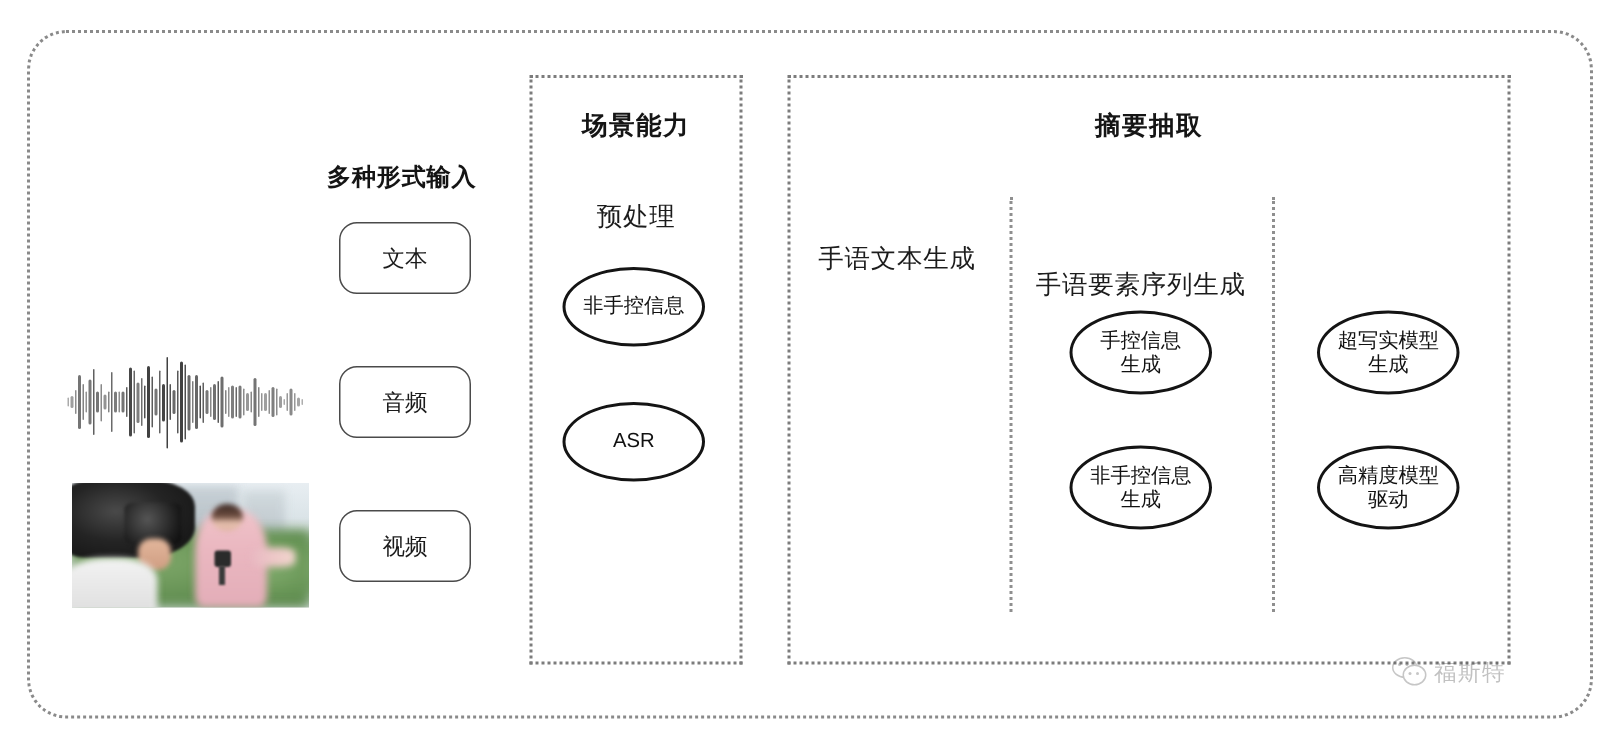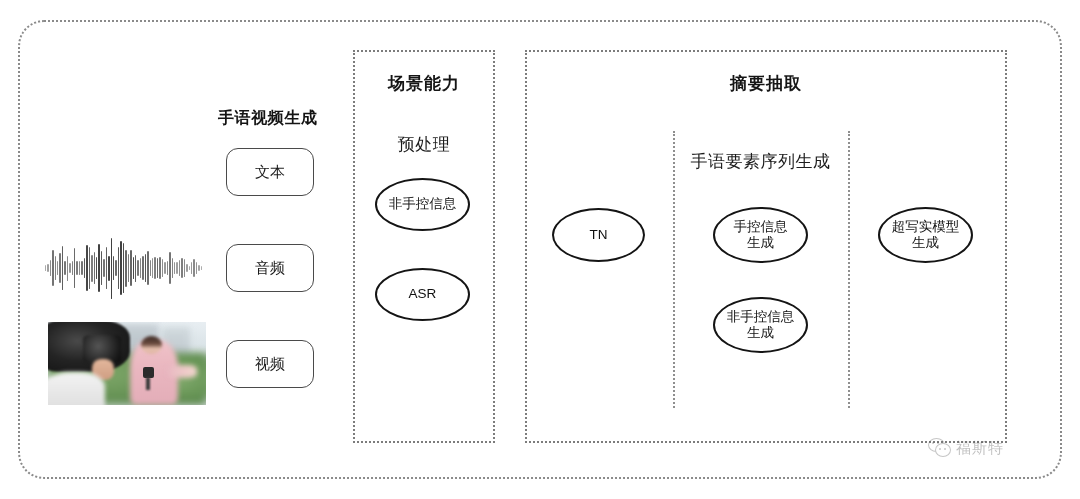--- a/index.html
+++ b/index.html
@@ -114,21 +114,21 @@
     border:1.6px solid #5a5a5a;border-radius:50%;background:#fff;}
   .wm-icon .d{position:absolute;width:2px;height:2px;background:#5a5a5a;border-radius:50%;}
 </style>
 </head>
 <body>
 
 <div id="canvas">
 
   <div class="outer-frame"></div>
 
-  <div class="label-bold" style="left:218px;top:108px;">手语视频生成</div>
+  <div class="label-bold" style="left:218px;top:108px;">多种形式输入</div>
 
 
   <div class="waveform" id="waveform" style="left:45px;top:238px;width:157px;height:60px;">
       <i style="height: 6.2px; opacity: 0.43;"></i>
       <i style="height: 7.8px; opacity: 0.49;"></i>
       <i style="height: 16.4px; opacity: 0.58;"></i>
       <i style="height: 35.9px; opacity: 0.71;"></i>
       <i style="height: 23.2px; opacity: 0.64;"></i>
       <i style="height: 14.7px; opacity: 0.56;"></i>
       <i style="height: 30.7px; opacity: 0.69;"></i>
@@ -231,37 +231,39 @@
     <span>ASR</span>
   </div>
 
   <div class="panel" style="left:525px;top:50px;width:482px;height:393px;">
     <div class="panel-title" style="top:20px;">摘要抽取</div>
   </div>
 
   <div class="v-divider" style="left:673px;top:131px;height:277px;"></div>
   <div class="v-divider" style="left:848px;top:131px;height:277px;"></div>
 
-  <div class="ellipse" style="left:552px;top:208px;width:93px;height:54px;">
-    <span>TN</span>
-  </div>
-
-  <div class="panel-sub" style="left:679px;top:150px;width:163px;">手语要素序列生成</div>
+  <div class="panel-sub" style="left:528px;top:161px;width:140px;">手语文本生成</div>
+
+  <div class="panel-sub" style="left:679px;top:178px;width:163px;">手语要素序列生成</div>
   <div class="ellipse" style="left:713px;top:207px;width:95px;height:56px;">
     <span>手控信息
 生成</span>
   </div>
   <div class="ellipse" style="left:713px;top:297px;width:95px;height:56px;">
     <span>非手控信息
 生成</span>
   </div>
 
   <div class="ellipse" style="left:878px;top:207px;width:95px;height:56px;">
     <span>超写实模型
 生成</span>
+  </div>
+  <div class="ellipse" style="left:878px;top:297px;width:95px;height:56px;">
+    <span>高精度模型
+驱动</span>
   </div>
 
   <div class="watermark" style="left:928px;top:438px;">
     <span class="wm-icon">
       <span class="b1"></span>
       <span class="b2"></span>
       <span class="d" style="left:3.5px;top:3.5px;"></span>
       <span class="d" style="left:8.5px;top:3.5px;"></span>
       <span class="d" style="left:11px;top:9.5px;"></span>
       <span class="d" style="left:16px;top:9.5px;"></span>

